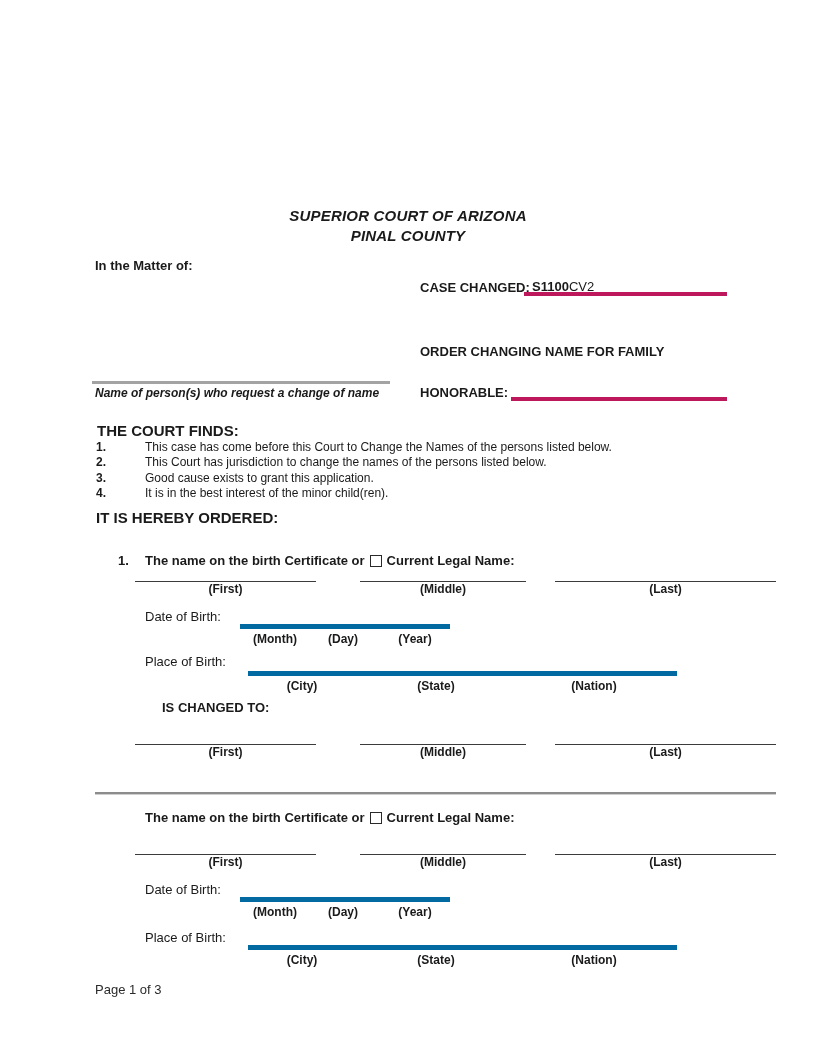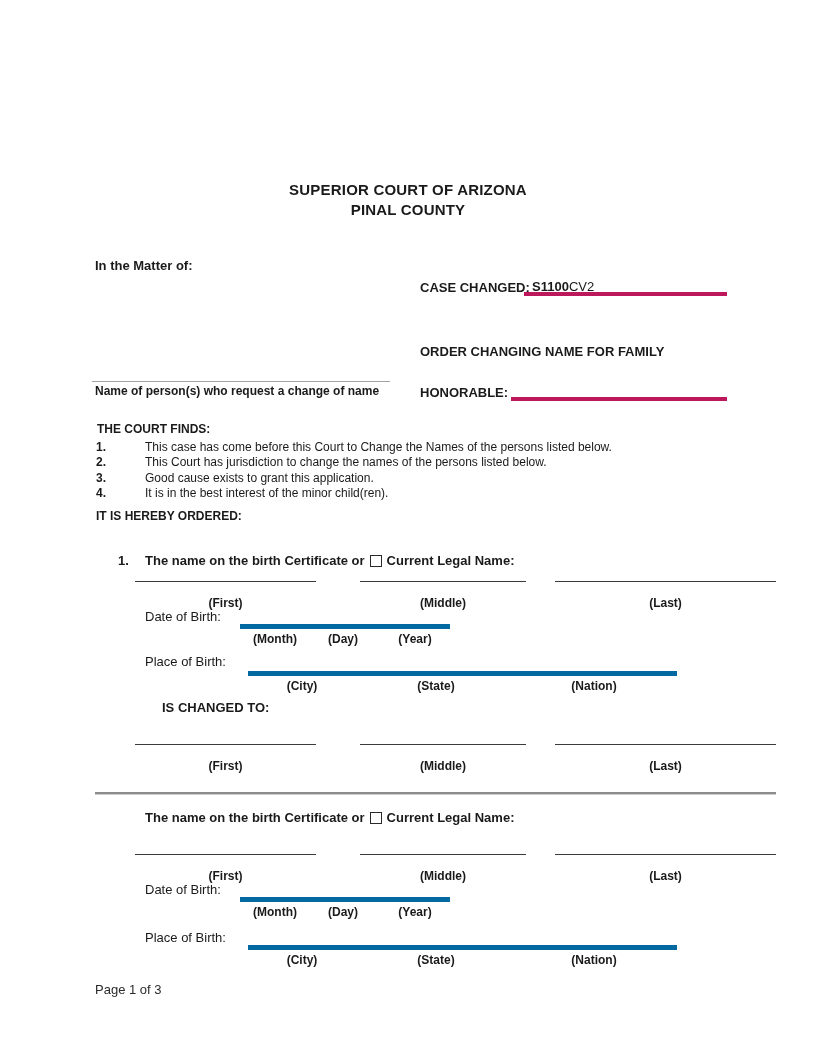--- a/index.html
+++ b/index.html
@@ -2,39 +2,39 @@
 <html><head>
 <meta charset="utf-8">
 <style>
   * { box-sizing: border-box; margin: 0; padding: 0; }
   html, body { background: #ffffff; }
   body { font-family: "Liberation Sans", "DejaVu Sans", sans-serif; color: #1a1a1a; }
   .page { position: relative; width: 816px; height: 1056px; background: #ffffff; overflow: hidden; }
   .abs { position: absolute; }
   .b { font-weight: bold; text-align: right; }
   .fs13 { font-size: 13px; }
-  .fs15 { font-size: 12px; }
+  .fs15 { font-size: 15px; }
 
-  .title-block { top: 180px; left: 0; width: 816px; text-align: center; font-weight: bold; font-size: 15px; line-height: 20px; letter-spacing: .2px; }
+  .title-block { top: 206px; left: 0; width: 816px; text-align: center; font-weight: bold; font-size: 15px; line-height: 20px; letter-spacing: .2px; font-style: italic; }
 
   .underline-field { border-bottom: 4px solid #be185d; height: 17px; }
-  .topline { border-top: 1px solid #a3a3a3; }
+  .topline { border-top: 3px solid #a3a3a3; font-style: italic; }
 
   .case-field { left: 524px; top: 279px; width: 203px; padding-left: 8px; font-size: 13px; }
   .honorable-field { left: 511px; top: 384px; width: 216px; }
 
   .petitioner-blank { left: 92px; top: 360px; width: 298px; height: 21px; }
   .petitioner-caption-line { left: 92px; top: 381px; width: 298px; padding-top: 2px; }
   .petitioner-caption-line .cap { font-size: 12px; font-weight: bold; white-space: nowrap; padding-left: 3px; }
 
   .findings { left: 96px; top: 440px; width: 660px; font-size: 12px; }
   .finding-row { display: flex; line-height: 15.4px; }
   .finding-num { width: 49px; font-weight: bold; flex: 0 0 49px; }
 
-  .fieldgroup { position: absolute; border-top: 1px solid #3b3b3b; text-align: center; font-size: 12px; font-weight: bold; padding-top: 14px; }
+  .fieldgroup { position: absolute; border-top: 1px solid #3b3b3b; text-align: center; font-size: 12px; font-weight: bold; padding-top: 0; }
 
   .subs { position: absolute; border-top: 5px solid #0369a1; }
   .subs span { position: absolute; top: 3px; transform: translateX(-50%); font-size: 12px; font-weight: bold; white-space: nowrap; }
 
   .checkbox { display: inline-block; width: 12px; height: 12px; border: 1px solid #2a2a2a; background: #fff; vertical-align: -2px; margin: 0 5px 0 5px; }
 
   .divider { left: 95px; top: 792px; width: 681px; height: 3px; background: #8c8c8c; border-bottom: 1px solid #cfcfcf; }
 
   .footer-right { right: 41px; top: 981px; text-align: right; font-size: 11px; line-height: 13px; color: #2b2b2b; }
   .footer-left { left: 95px; top: 982px; font-size: 13px; color: #2b2b2b; }

